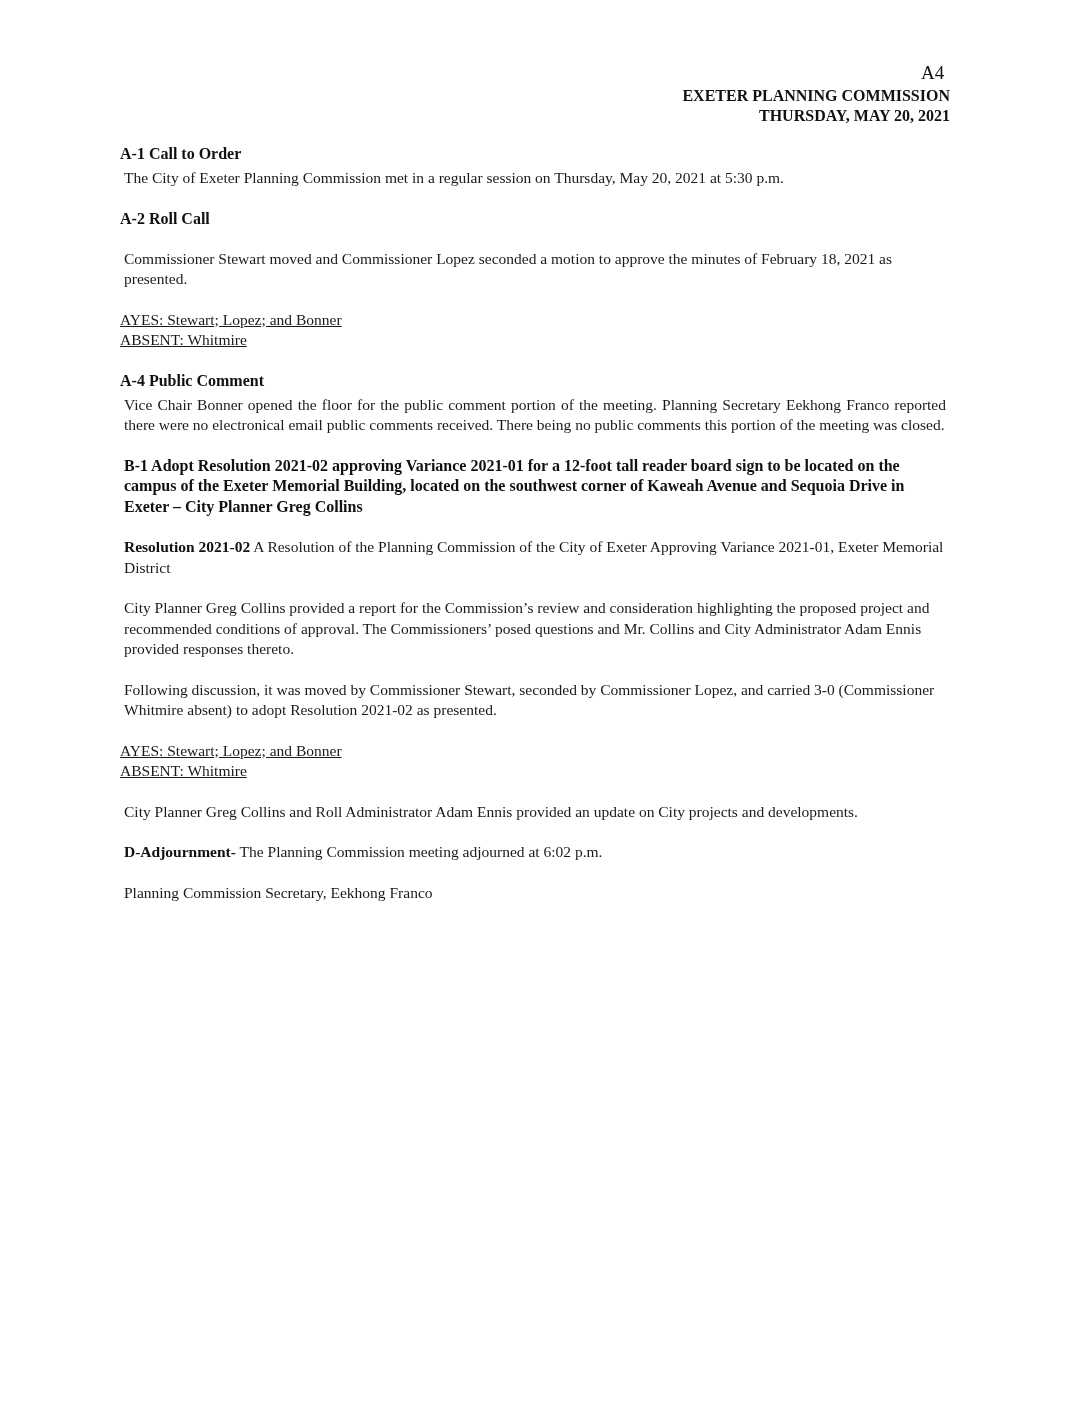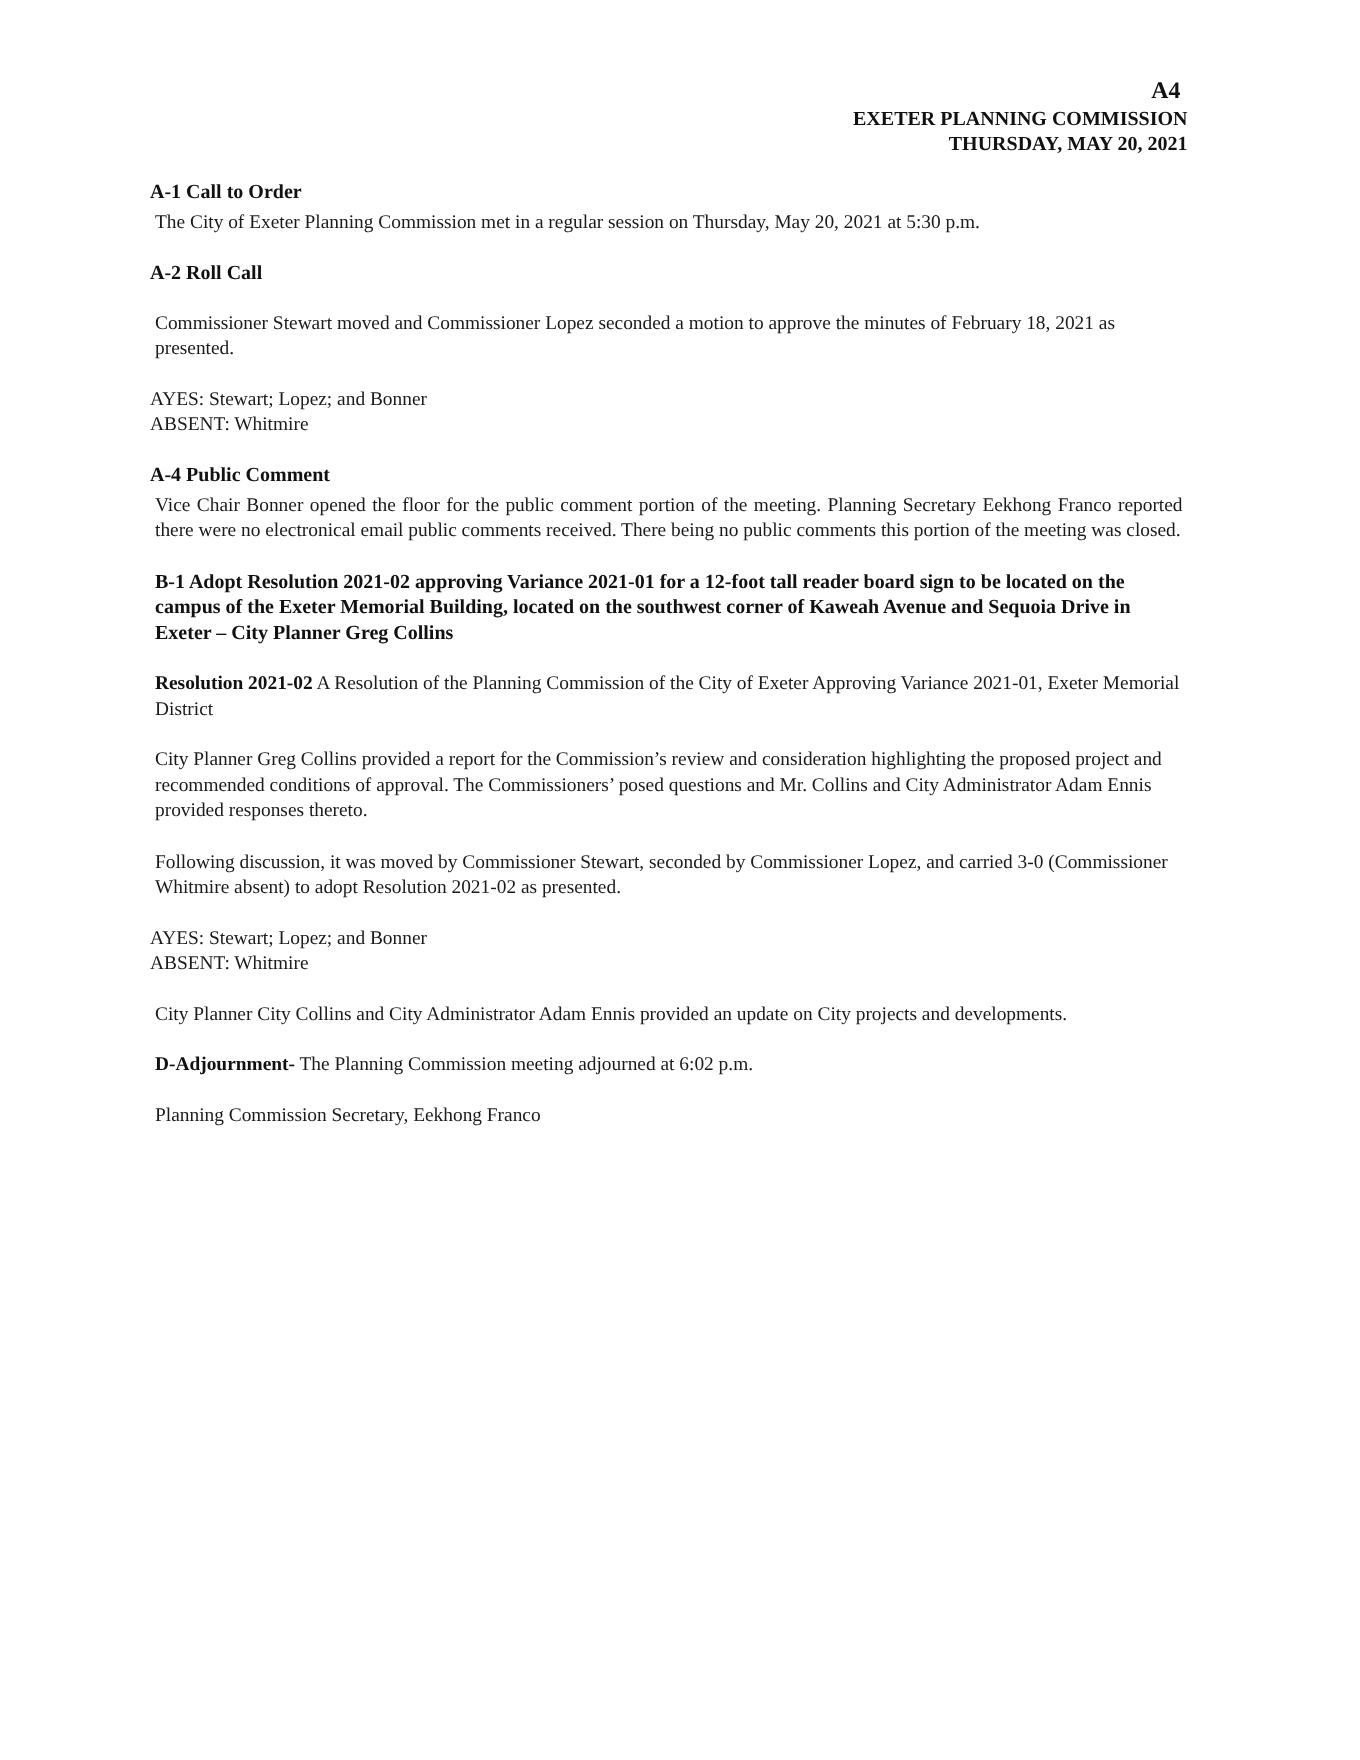--- a/index.html
+++ b/index.html
@@ -14,21 +14,21 @@
       overflow: hidden;
       font-family: "Liberation Serif", "DejaVu Serif", serif;
       color: #1a1a1a;
       font-size: 15.5px;
     }
     .page-label {
       position: absolute;
       left: 921px;
       top: 62px;
       font-size: 19px;
-      font-weight: bold;
+      font-weight: normal;
       color: #111;
     }
     .doc {
       position: absolute;
       left: 120px;
       top: 86px;
       width: 830px;
     }
     .header {
       font-weight: bold;
@@ -44,21 +44,21 @@
       font-weight: bold;
       font-size: 16px;
       line-height: 20px;
       color: #111;
     }
     p {
       margin: 4px;
       line-height: 20.5px;
     }
     .justify { text-align: justify; }
-    .vote { margin: 0 0 20px 0; line-height: 20.5px; }
+    .vote { margin: 0 0 20px 0; line-height: 20.5px; text-decoration: underline; }
     .vote div { margin: 0; }
     .bold { font-weight: bold; color: #111; }
     .b1 { font-weight: bold; font-size: 16px; line-height: 20.5px; color: #111; }
   </style>
 </head>
 <body>
 
 <div class="page-label">A4</div>
 
 <div class="doc">
@@ -106,21 +106,21 @@
   <div class="section">
     <p>Following discussion, it was moved by Commissioner Stewart, seconded by Commissioner Lopez, and carried 3-0 (Commissioner Whitmire absent) to adopt Resolution 2021-02 as presented.</p>
   </div>
 
   <div class="vote">
     <div>AYES: Stewart; Lopez; and Bonner</div>
     <div>ABSENT: Whitmire</div>
   </div>
 
   <div class="section">
-    <p class="justify">City Planner City Collins and City Administrator Adam Ennis provided an update on City projects and developments.</p>
+    <p class="justify">City Planner Greg Collins and Roll Administrator Adam Ennis provided an update on City projects and developments.</p>
   </div>
 
   <div class="section">
     <p><span class="bold">D-Adjournment-</span><span> The Planning Commission meeting adjourned at 6:02 p.m.</span></p>
   </div>
 
   <div class="section">
     <p>Planning Commission Secretary, Eekhong Franco</p>
   </div>
 

